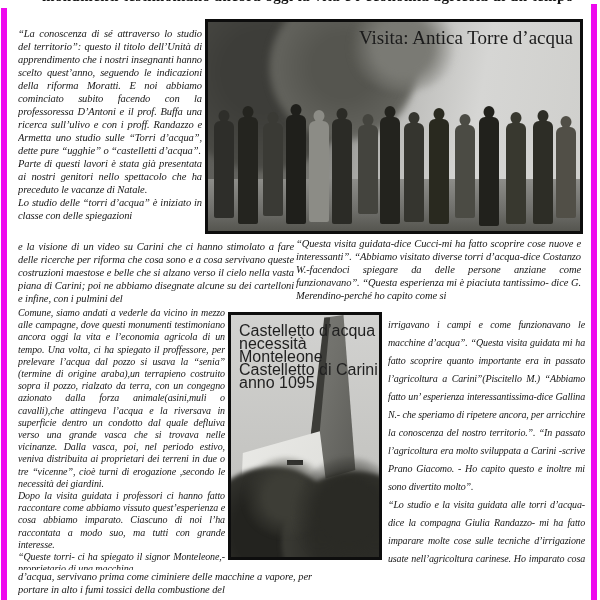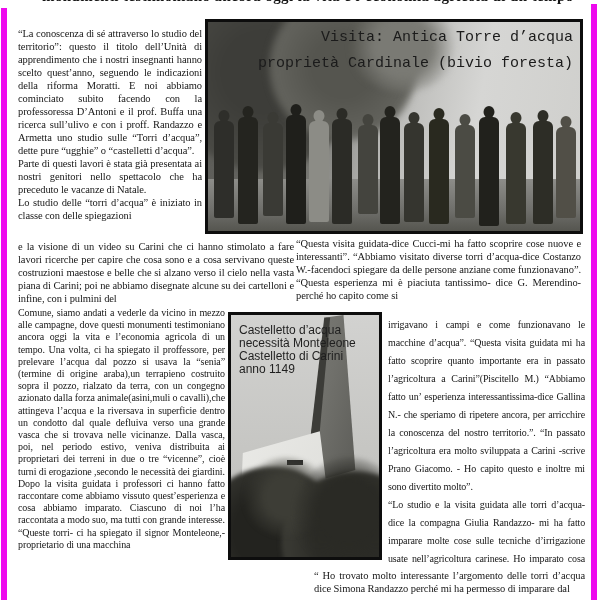--- a/index.html
+++ b/index.html
@@ -9,38 +9,38 @@
   #vbar-left{left:1px;}
   #vbar-right{right:3px;top:4px;}
 
   
   #header-clip{position:absolute;left:42px;top:0;width:553px;height:6px;overflow:hidden;}
   #header-clip .inner{display:block;margin-top:-12px;font-weight:bold;font-size:15px;
         letter-spacing:.4px;white-space:nowrap;font-family:"Liberation Serif",serif;}
 
   
   .txt{position:absolute;text-align:justify;font-size:10.5px;line-height:13px;
-       letter-spacing:-0.1px;white-space:pre-line;overflow:hidden;}
+       letter-spacing:-0.1px;white-space:pre-line;overflow:hidden;font-style:italic;}
   #txt-left-a{left:18px;top:27px;width:184px;height:224px;}
   #txt-left-b{left:18px;top:240px;width:276px;height:67px;}
   #txt-left-c{left:18px;top:307px;width:207px;height:263px;font-size:10px;line-height:12.2px;}
   #txt-left-d{left:18px;top:570px;width:294px;height:30px;}
   #txt-right-1{left:296px;top:237px;width:285px;height:78px;}
   #txt-right-2{left:388px;top:316px;width:197px;height:250px;font-size:10px;line-height:18px;letter-spacing:-0.15px;}
   #txt-right-3{left:314px;top:569px;width:271px;height:31px;}
 
   
   #photo-box{position:absolute;left:205px;top:19px;width:372px;height:209px;
      border:3px solid #0d0d0d;overflow:hidden;
      background:linear-gradient(100deg,#5a5a56 0%,#6b6b66 28%,#b5b5b2 46%,#d6d6d4 70%,#cfcfcc 100%);}
   #photo-box .tree{position:absolute;border-radius:50%;filter:blur(3px);}
   #photo-box .ground{position:absolute;left:0;right:0;bottom:0;height:52px;
      background:linear-gradient(#8d8d89,#6f6f6b 60%,#55554f);}
   #photo-title{position:absolute;right:7px;top:3px;text-align:right;
-     font-family:Liberation Mono, monospace;font-size:15px;line-height:26px;color:#1b1b1b;}
+     font-family:Liberation Serif, serif;font-size:19px;line-height:26px;color:#1b1b1b;}
   .person{position:absolute;}
   .person .head{position:absolute;left:50%;transform:translateX(-50%);top:0;
      width:11px;height:12px;border-radius:50%;background:var(--c);}
   .person .body{position:absolute;left:0;right:0;top:11px;bottom:0;
      border-radius:6px 6px 2px 2px;background:var(--c);}
 
   
   #tower-box{position:absolute;left:228px;top:312px;width:148px;height:242px;
      border:3px solid #0d0d0d;overflow:hidden;
      background:linear-gradient(#d2d2d0 0%,#c6c6c3 55%,#bdbdb9 100%);}
@@ -48,21 +48,21 @@
      background:linear-gradient(105deg,#8f8f8b,#70706b 55%,#4c4c48);
      clip-path:polygon(64% 1%,76% 0%,84% 64%,50% 70%);}
   #tower-edge{position:absolute;left:0;top:0;width:100%;height:100%;background:#3c3c38;
      clip-path:polygon(63% 1%,67% 1%,57% 68%,50% 70%);}
   #tower-building{position:absolute;left:0;top:0;width:100%;height:100%;
      background:linear-gradient(120deg,#efefec,#d9d9d5);
      clip-path:polygon(8% 57%,60% 48%,66% 78%,6% 86%);}
   #tower-window{position:absolute;left:38%;top:60%;width:16px;height:5px;background:#2c2c2a;}
   .bush{position:absolute;border-radius:50%;filter:blur(2px);}
   #tower-caption{position:absolute;left:8px;top:9px;font-family:"Liberation Sans",sans-serif;
-     font-size:12px;line-height:13px;color:#1f1f1f;}
+     font-size:16px;line-height:13px;color:#1f1f1f;}
 </style>
 </head>
 <body>
 
 <div id="page">
 
   <div class="vbar" id="vbar-left" style="background: rgb(238, 10, 238);"></div>
   <div class="vbar" id="vbar-right" style="background: rgb(238, 10, 238);"></div>
 
   <div id="header-clip">
@@ -131,46 +131,45 @@
           <span class="head"></span>
           <span class="body"></span>
         </div>
         <div class="person" style="left: 348px; top: 94px; height: 102px; width: 20px; --c: #514f47;">
           <span class="head"></span>
           <span class="body"></span>
         </div>
       </div>
     <div id="photo-title">
       <div>Visita: Antica Torre d’acqua</div>
-      <div>proprietà Cardinale (bivio foresta)</div>
     </div>
   </div>
 
   <div class="txt" id="txt-left-a">“La conoscenza di sé attraverso lo studio del territorio”: questo il titolo dell’Unità di apprendimento che i nostri insegnanti hanno scelto quest’anno, seguendo le indicazioni della riforma Moratti. E noi abbiamo cominciato subito facendo con la professoressa D’Antoni e il prof. Buffa una ricerca sull’ulivo e con i proff. Randazzo e Armetta uno studio sulle “Torri d’acqua”, dette pure “ugghie” o “castelletti d’acqua”.
 Parte di questi lavori è stata già presentata ai nostri genitori nello spettacolo che ha preceduto le vacanze di Natale.
 Lo studio delle “torri d’acqua” è iniziato in classe con delle spiegazioni</div>
-  <div class="txt" id="txt-left-b">e la visione di un video su Carini che ci hanno stimolato a fare lavori ricerche per capire che cosa sono e a cosa servivano queste costruzioni maestose e belle che si alzano verso il cielo nella vasta piana di Carini; poi ne abbiamo disegnate alcune su dei cartelloni e infine, con i pulmini del</div>
+  <div class="txt" id="txt-left-b">e la visione di un video su Carini che ci hanno stimolato a fare delle ricerche per riforma che cosa sono e a cosa servivano queste costruzioni maestose e belle che si alzano verso il cielo nella vasta piana di Carini; poi ne abbiamo disegnate alcune su dei cartelloni e infine, con i pulmini del</div>
   <div class="txt" id="txt-left-c">Comune, siamo andati a vederle da vicino in mezzo alle campagne, dove questi monumenti testimoniano ancora oggi la vita e l’economia agricola di un tempo. Una volta, ci ha spiegato il proffessore, per prelevare l’acqua dal pozzo si usava la “senia” (termine di origine araba),un terrapieno costruito sopra il pozzo, rialzato da terra, con un congegno azionato dalla forza animale(asini,muli o cavalli),che attingeva l’acqua e la riversava in superficie dentro un condotto dal quale defluiva verso una grande vasca che si trovava nelle vicinanze. Dalla vasca, poi, nel periodo estivo, veniva distribuita ai proprietari dei terreni in due o tre “vicenne”, cioè turni di erogazione ,secondo le necessità dei giardini.
 Dopo la visita guidata i professori ci hanno fatto raccontare come abbiamo vissuto quest’esperienza e cosa abbiamo imparato. Ciascuno di noi l’ha raccontata a modo suo, ma tutti con grande interesse.
 “Queste torri- ci ha spiegato il signor Monteleone,- proprietario di una macchina</div>
+  <div class="txt" id="txt-left-d">d’acqua, servivano prima come ciminiere delle macchine a vapore, per portare in alto i fumi tossici della combustione del</div>
   <div class="txt" id="txt-right-1">“Questa visita guidata-dice Cucci-mi ha fatto scoprire cose nuove e interessanti”. “Abbiamo visitato diverse torri d’acqua-dice Costanzo W.-facendoci spiegare da delle persone anziane come funzionavano”. “Questa esperienza mi è piaciuta tantissimo- dice G. Merendino-perché ho capito come si</div>
   <div class="txt" id="txt-right-2">irrigavano i campi e come funzionavano le macchine d’acqua”. “Questa visita guidata mi ha fatto scoprire quanto importante era in passato l’agricoltura a Carini”(Piscitello M.) “Abbiamo fatto un’ esperienza interessantissima-dice Gallina N.- che speriamo di ripetere ancora, per arricchire la conoscenza del nostro territorio.”. “In passato l’agricoltura era molto sviluppata a Carini -scrive Prano Giacomo. - Ho capito questo e inoltre mi sono divertito molto”.
 “Lo studio e la visita guidata alle torri d’acqua- dice la compagna Giulia Randazzo- mi ha fatto imparare molte cose sulle tecniche d’irrigazione usate nell’agricoltura carinese. Ho imparato cosa significano i termini “ saia “(canaletta in cemento per portare l’acqua nei terreni), “furra” (canaletta o fossa scavata nella terra), “distributuri”(operaio incaricato del governo dell’acqua), “stagghiari l’acqua” (interrompere l’erogazione dell’acqua) ecc.</div>
-  <div class="txt" id="txt-right-3">“ Ho trovato molto interessante l’argomento delle torri d’acqua dice Simona Randazzo  perché mi ha permesso di imparare dal</div>
 
   <div id="tower-box">
     <div id="tower-shaft"></div>
     <div id="tower-edge"></div>
     <div id="tower-building"></div>
     <div id="tower-window"></div>
     <div class="bush" style="left:-30px;bottom:-40px;width:140px;height:130px;background:radial-gradient(circle,#23231f 40%,#33332e 70%,transparent 78%);"></div>
     <div class="bush" style="left:50px;bottom:-55px;width:150px;height:140px;background:radial-gradient(circle,#2c2c27 40%,#3a3a34 70%,transparent 78%);"></div>
     <div class="bush" style="left:10px;bottom:20px;width:90px;height:80px;background:radial-gradient(circle,#3d3d36 35%,transparent 72%);"></div>
     <div class="bush" style="right:-25px;bottom:-10px;width:110px;height:110px;background:radial-gradient(circle,#2a2a25 40%,transparent 75%);"></div>
     <div id="tower-caption">
       <div>Castelletto d’acqua</div>
       <div>necessità Monteleone</div>
       <div>Castelletto di Carini</div>
-      <div>anno 1149</div>
+      <div>anno 1095</div>
     </div>
   </div>
 
 </div>
 
 </body></html>

